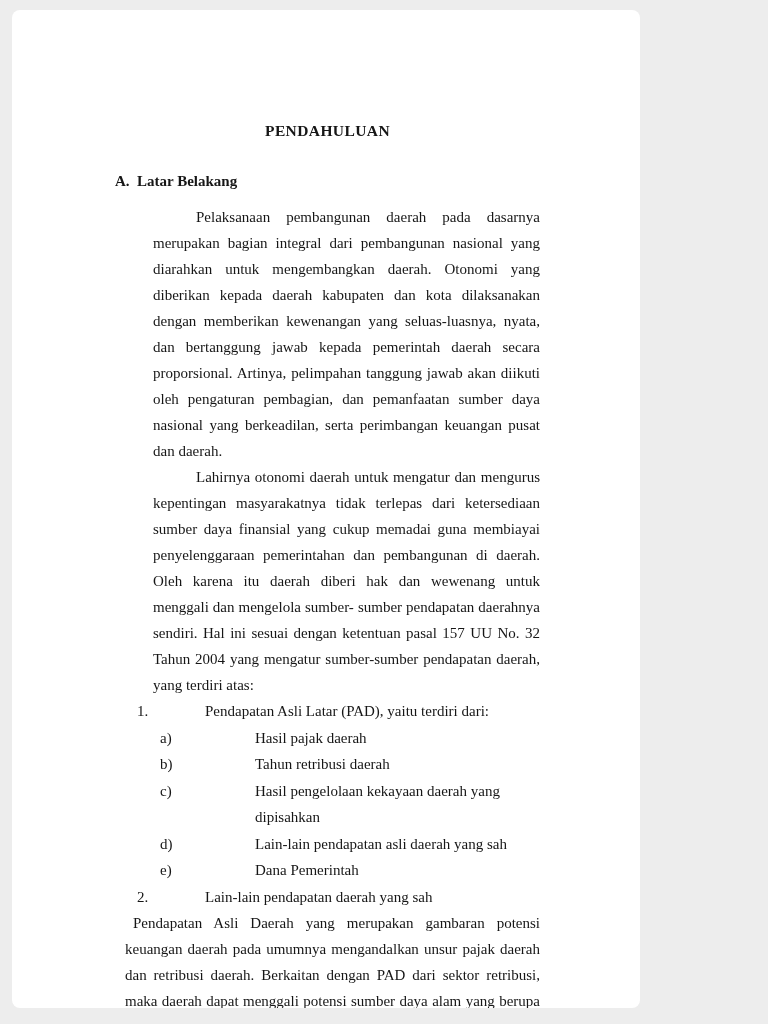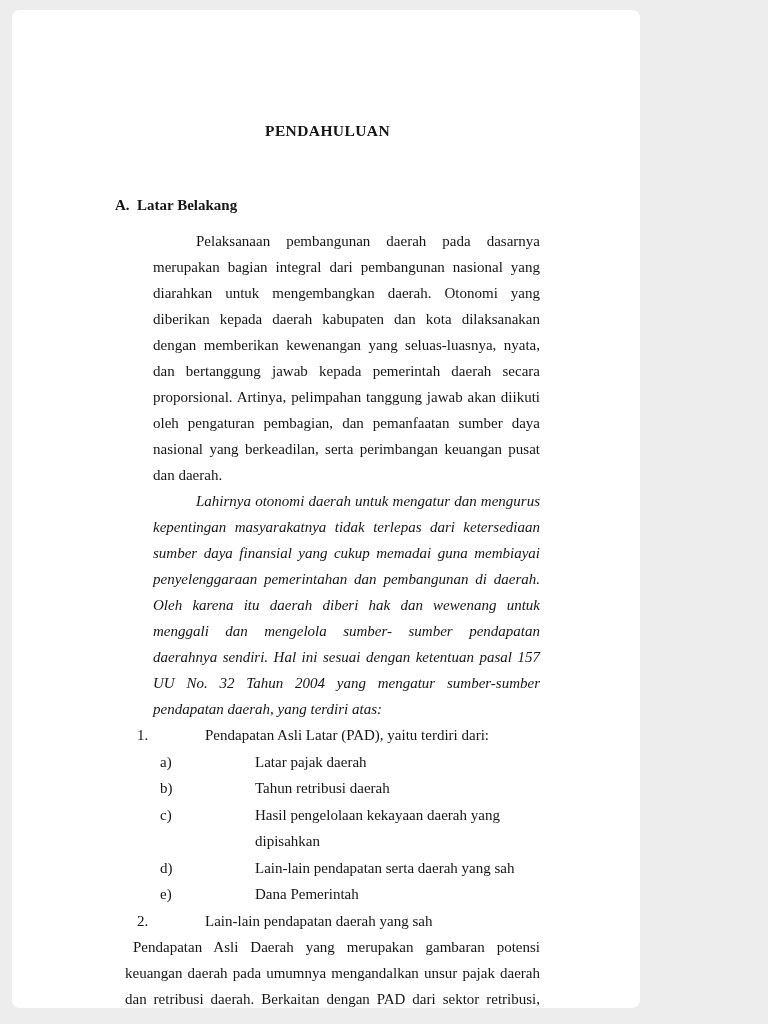--- a/index.html
+++ b/index.html
@@ -31,37 +31,36 @@
   }
   .doc-title {
     margin: 0;
     text-align: center;
     font-size: 15.5px;
     font-weight: bold;
     letter-spacing: 0.4px;
     line-height: 26px;
   }
   .section-heading {
-    margin: 48px 0 0 0;
+    margin: 24px 0 0 0;
     font-weight: bold;
     font-size: 15px;
     line-height: 26px;
   }
   .section-heading .sec-label {
     display: inline-block;
     width: 22px;
   }
   .para {
     margin: 10px 0 0 38px;
     text-align: justify;
     text-indent: 43px;
   }
   .para.p2 {
     margin-top: 0;
-    font-style: italic;
   }
   .para.p3 {
     margin: 0 0 0 10px;
     text-indent: 8px;
   }
   .list-row {
     display: flex;
     margin-left: 22px;
     line-height: 26.5px;
   }
@@ -94,36 +93,36 @@
 
     <p class="para p2">Lahirnya otonomi daerah untuk mengatur dan mengurus kepentingan masyarakatnya tidak terlepas dari ketersediaan sumber daya finansial yang cukup memadai guna membiayai penyelenggaraan pemerintahan dan pembangunan di daerah. Oleh karena itu daerah diberi hak dan wewenang untuk menggali dan mengelola sumber- sumber pendapatan daerahnya sendiri. Hal ini sesuai dengan ketentuan pasal 157 UU No. 32 Tahun 2004 yang mengatur sumber-sumber pendapatan daerah, yang terdiri atas:</p>
 
     <div class="list-row">
       <span class="marker">1.</span>
       <span class="li-text">Pendapatan Asli Latar (PAD), yaitu terdiri dari:</span>
     </div>
 
     <div class="list-row sub">
       <span class="marker">a)</span>
-      <span class="li-text">Latar pajak daerah</span>
+      <span class="li-text">Hasil pajak daerah</span>
     </div>
 
     <div class="list-row sub">
       <span class="marker">b)</span>
       <span class="li-text">Tahun retribusi daerah</span>
     </div>
 
     <div class="list-row sub">
       <span class="marker">c)</span>
       <span class="li-text">Hasil pengelolaan kekayaan daerah yang dipisahkan</span>
     </div>
 
     <div class="list-row sub">
       <span class="marker">d)</span>
-      <span class="li-text">Lain-lain pendapatan serta daerah yang sah</span>
+      <span class="li-text">Lain-lain pendapatan asli daerah yang sah</span>
     </div>
 
     <div class="list-row sub">
       <span class="marker">e)</span>
       <span class="li-text">Dana Pemerintah</span>
     </div>
 
     <div class="list-row">
       <span class="marker">2.</span>
       <span class="li-text">Lain-lain pendapatan daerah yang sah</span>

